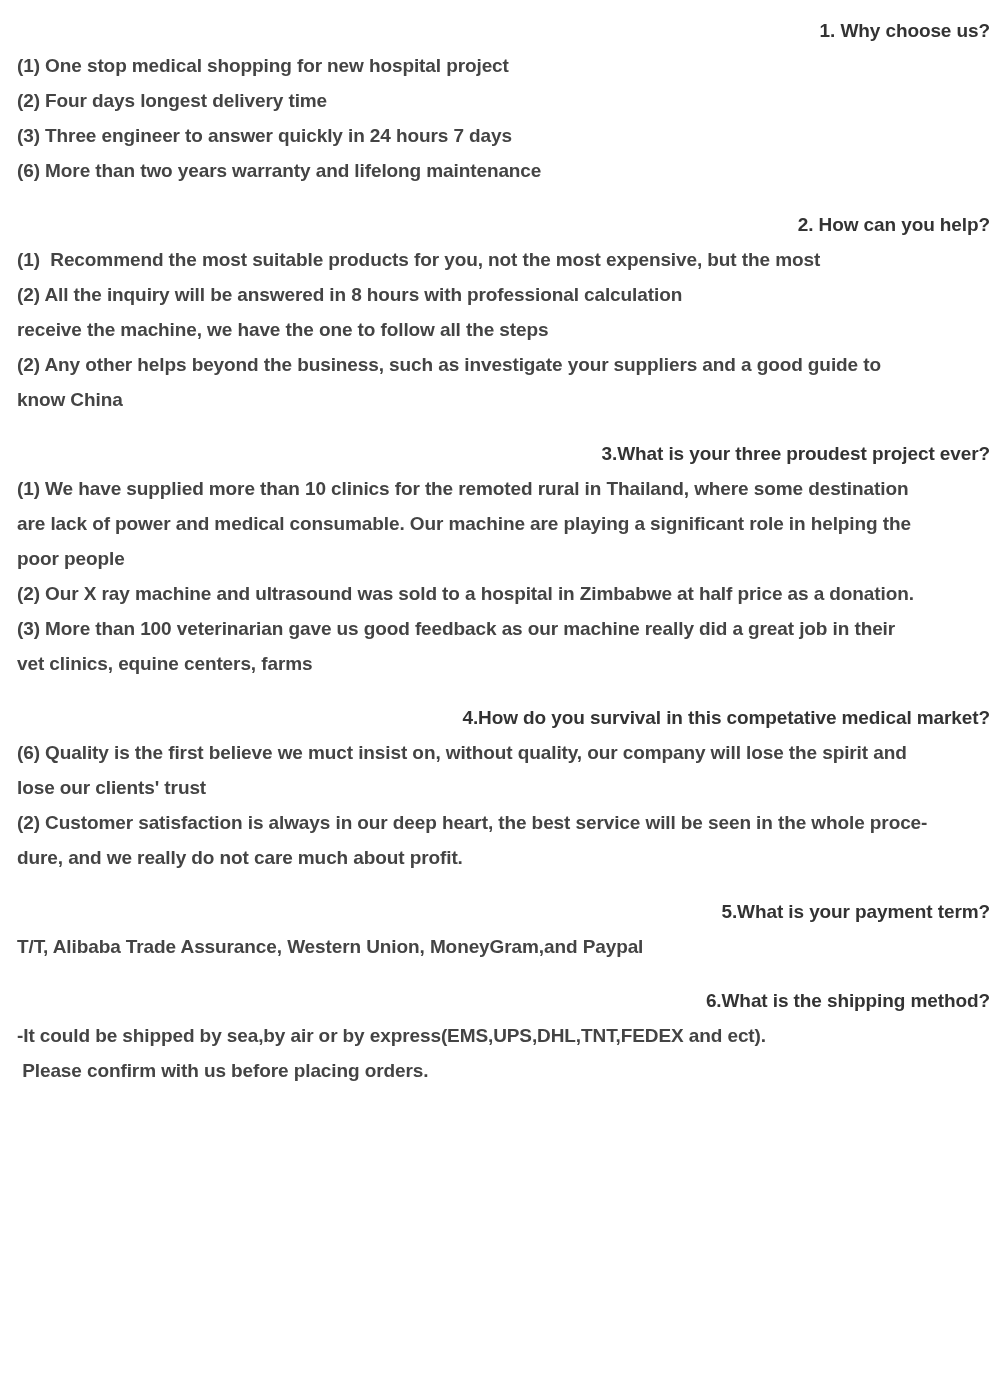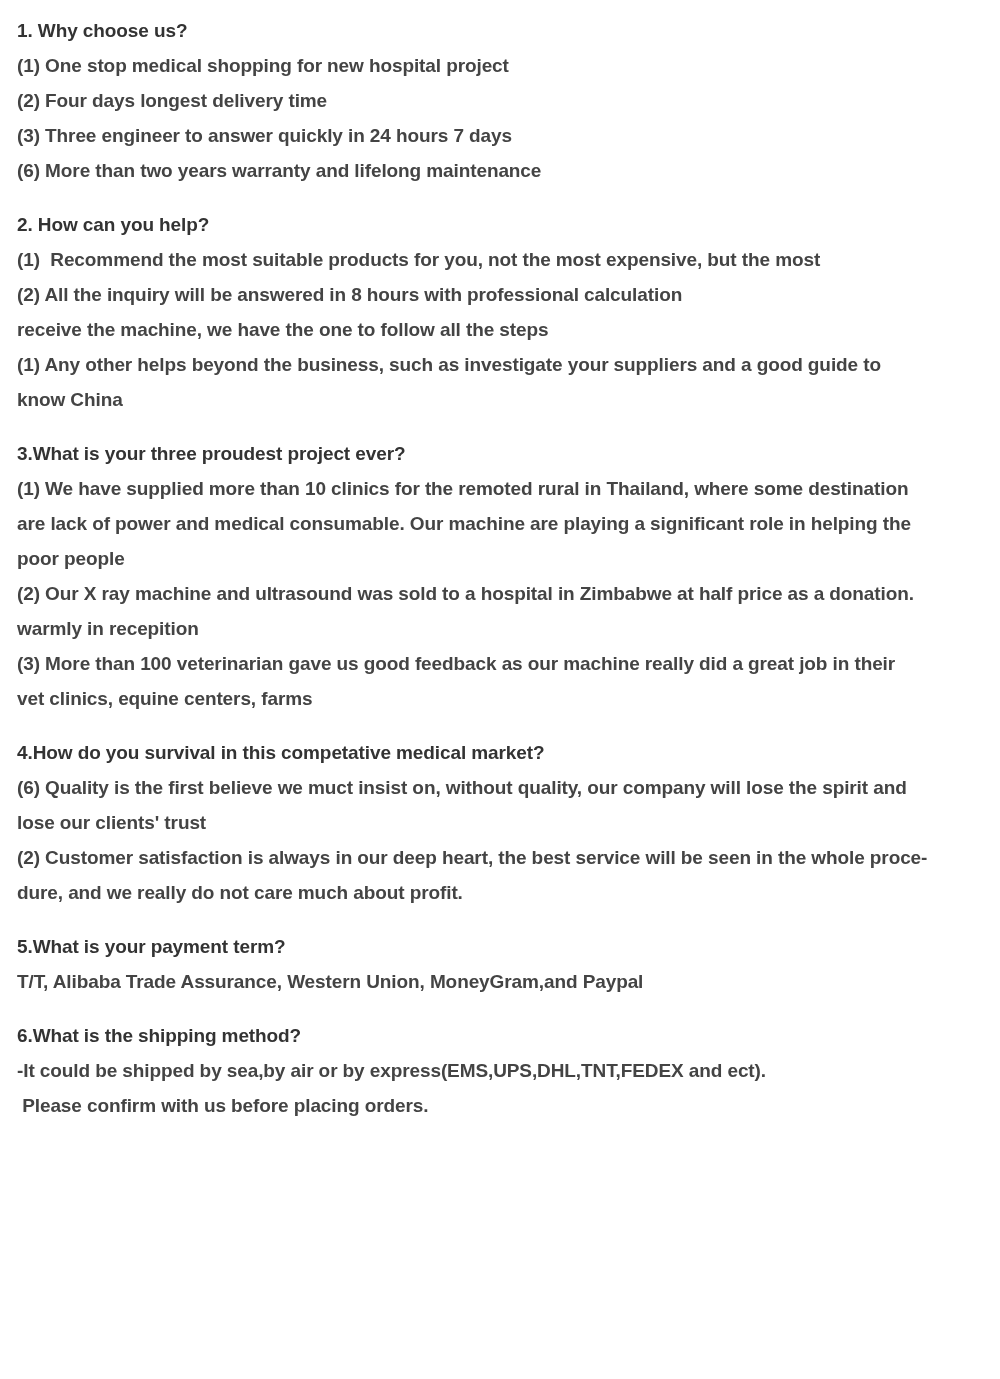--- a/index.html
+++ b/index.html
@@ -20,20 +20,21 @@
   .faq-section + .faq-section {
     margin-top: 19px;
   }
   .faq-heading {
     font-size: 19px;
     font-weight: bold;
     color: #333333;
     line-height: 35px;
     white-space: pre;
     letter-spacing: -0.1px;
+    text-align: right;
   }
   .faq-line {
     font-size: 19px;
     font-weight: bold;
     color: #444444;
     line-height: 35px;
     white-space: pre;
     letter-spacing: -0.1px;
   }
 </style>
@@ -48,31 +49,30 @@
     <div class="faq-line">(2) Four days longest delivery time</div>
     <div class="faq-line">(3) Three engineer to answer quickly in 24 hours 7 days</div>
     <div class="faq-line">(6) More than two years warranty and lifelong maintenance</div>
   </div>
 
   <div class="faq-section">
     <div class="faq-heading">2. How can you help?</div>
     <div class="faq-line">(1)  Recommend the most suitable products for you, not the most expensive, but the most</div>
     <div class="faq-line">(2) All the inquiry will be answered in 8 hours with professional calculation</div>
     <div class="faq-line">receive the machine, we have the one to follow all the steps</div>
-    <div class="faq-line">(1) Any other helps beyond the business, such as investigate your suppliers and a good guide to</div>
+    <div class="faq-line">(2) Any other helps beyond the business, such as investigate your suppliers and a good guide to</div>
     <div class="faq-line">know China</div>
   </div>
 
   <div class="faq-section">
     <div class="faq-heading">3.What is your three proudest project ever?</div>
     <div class="faq-line">(1) We have supplied more than 10 clinics for the remoted rural in Thailand, where some destination</div>
     <div class="faq-line">are lack of power and medical consumable. Our machine are playing a significant role in helping the</div>
     <div class="faq-line">poor people</div>
     <div class="faq-line">(2) Our X ray machine and ultrasound was sold to a hospital in Zimbabwe at half price as a donation.</div>
-    <div class="faq-line">warmly in recepition</div>
     <div class="faq-line">(3) More than 100 veterinarian gave us good feedback as our machine really did a great job in their</div>
     <div class="faq-line">vet clinics, equine centers, farms</div>
   </div>
 
   <div class="faq-section">
     <div class="faq-heading">4.How do you survival in this competative medical market?</div>
     <div class="faq-line">(6) Quality is the first believe we muct insist on, without quality, our company will lose the spirit and</div>
     <div class="faq-line">lose our clients' trust</div>
     <div class="faq-line">(2) Customer satisfaction is always in our deep heart, the best service will be seen in the whole proce-</div>
     <div class="faq-line">dure, and we really do not care much about profit.</div>

